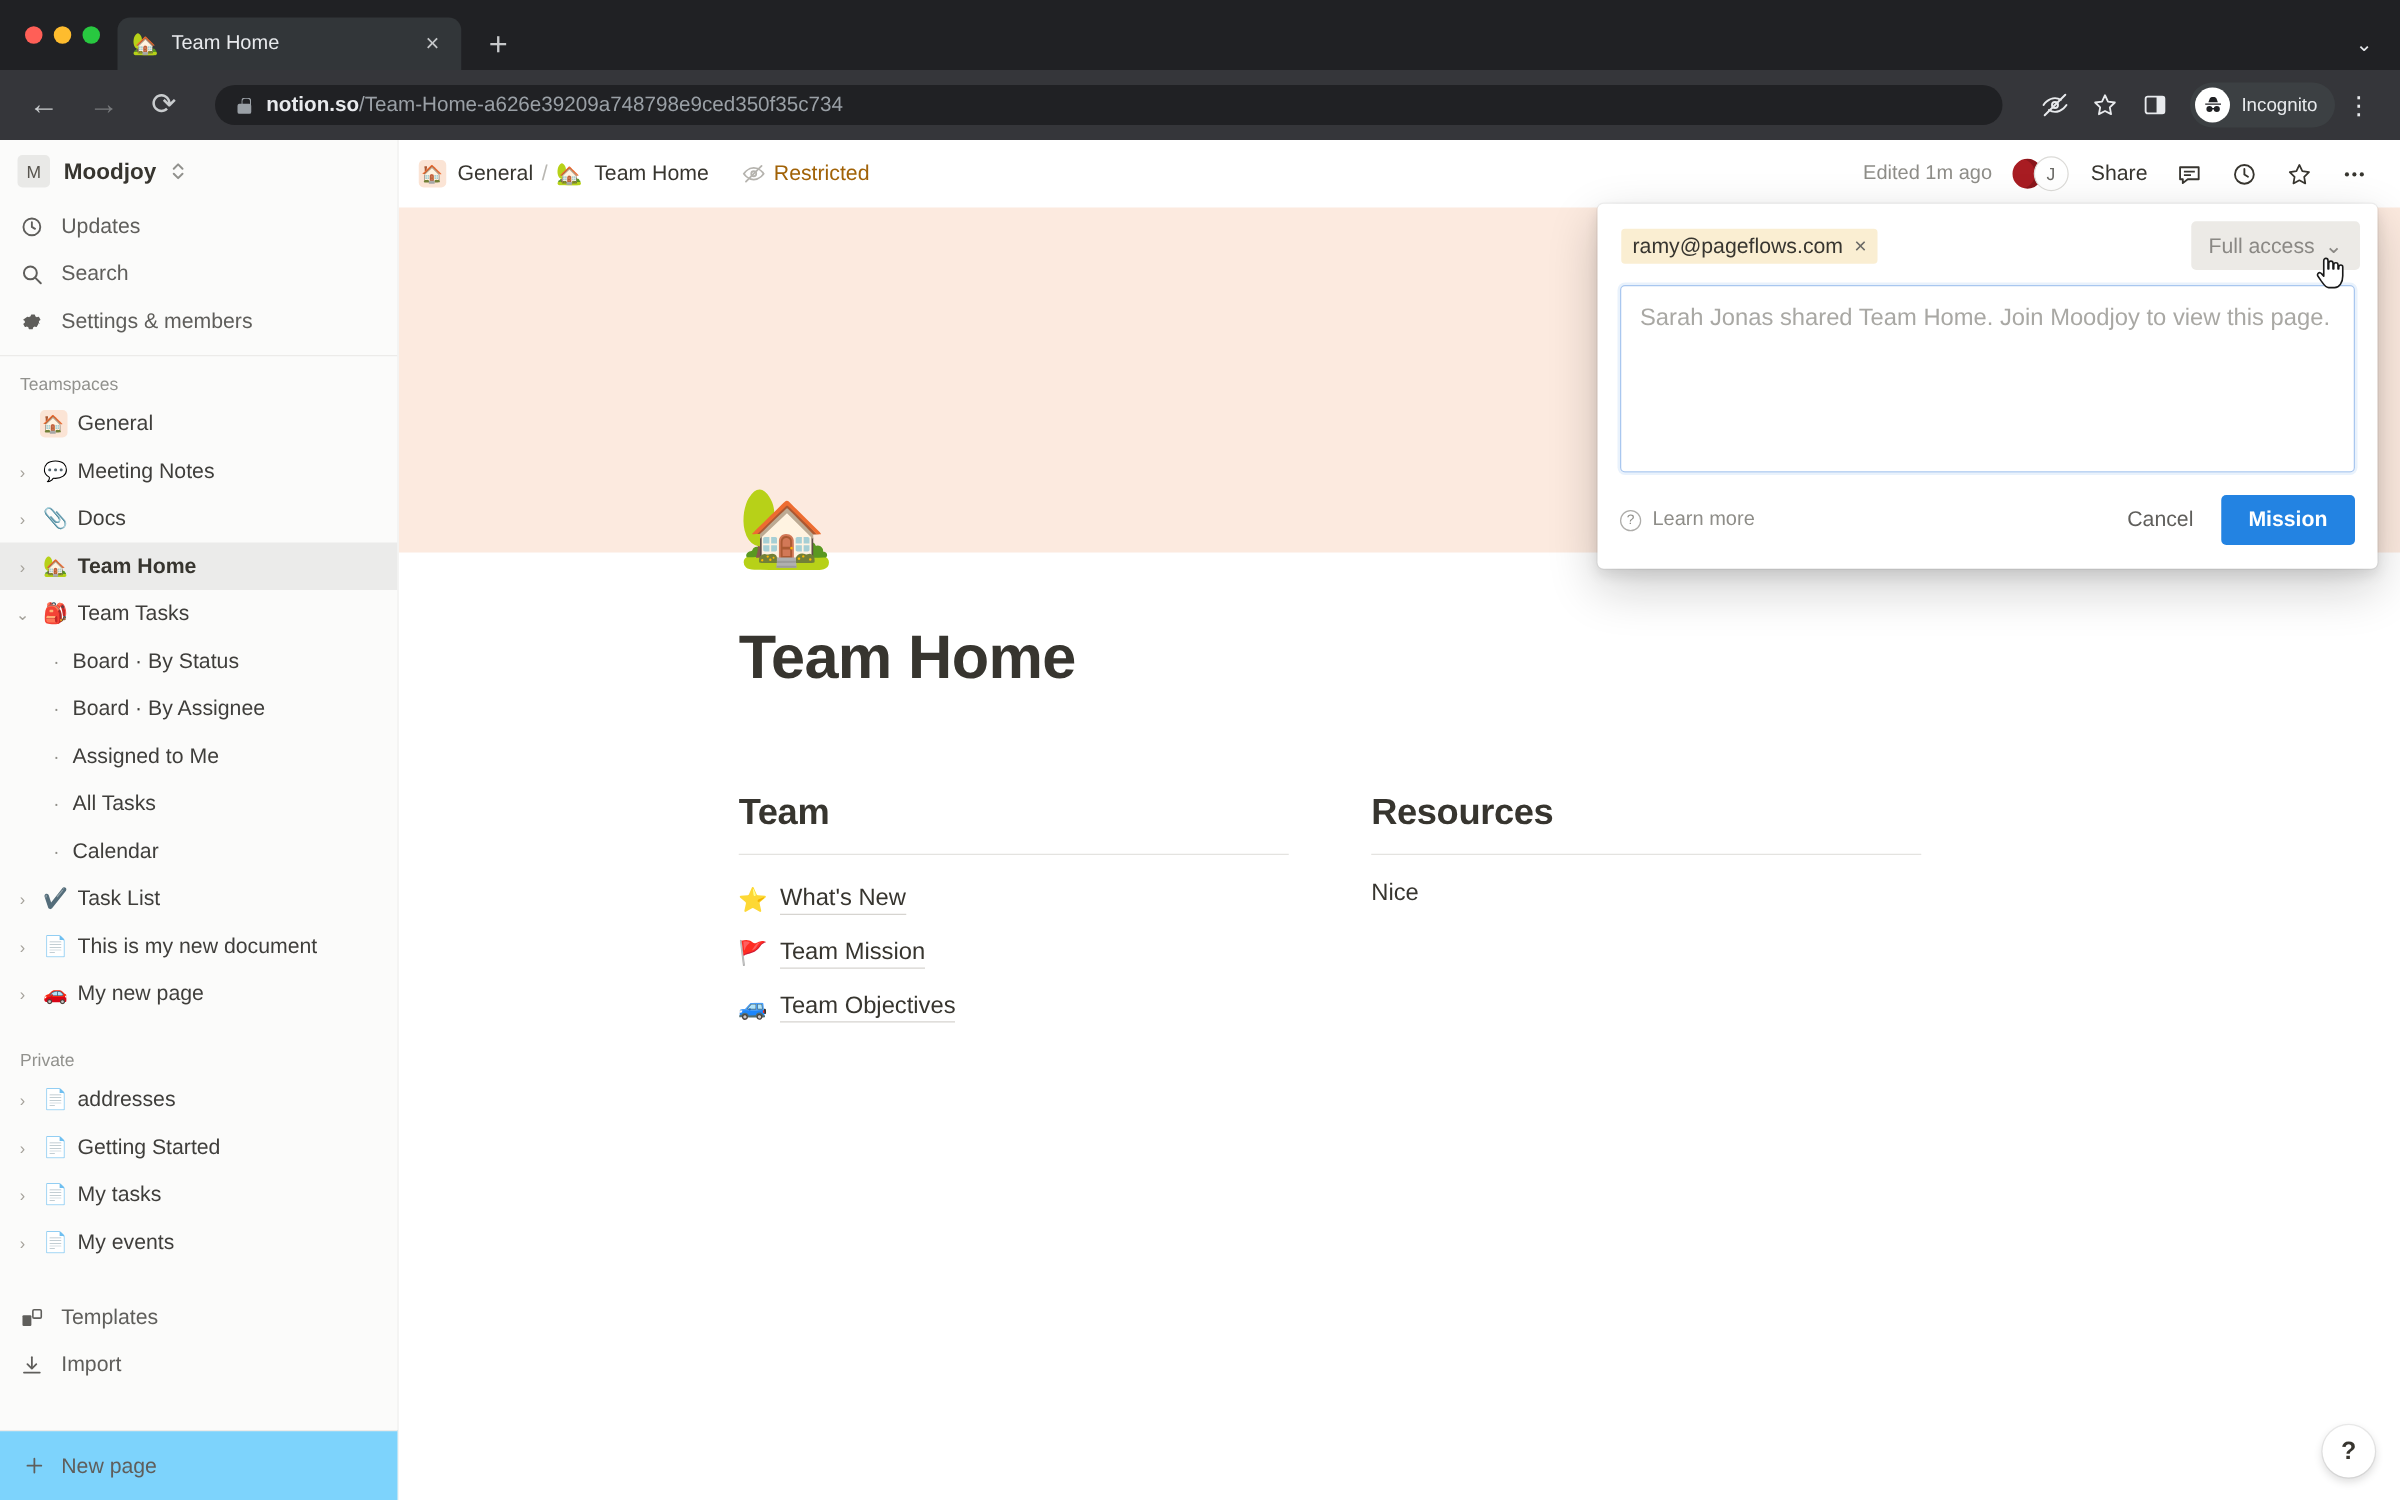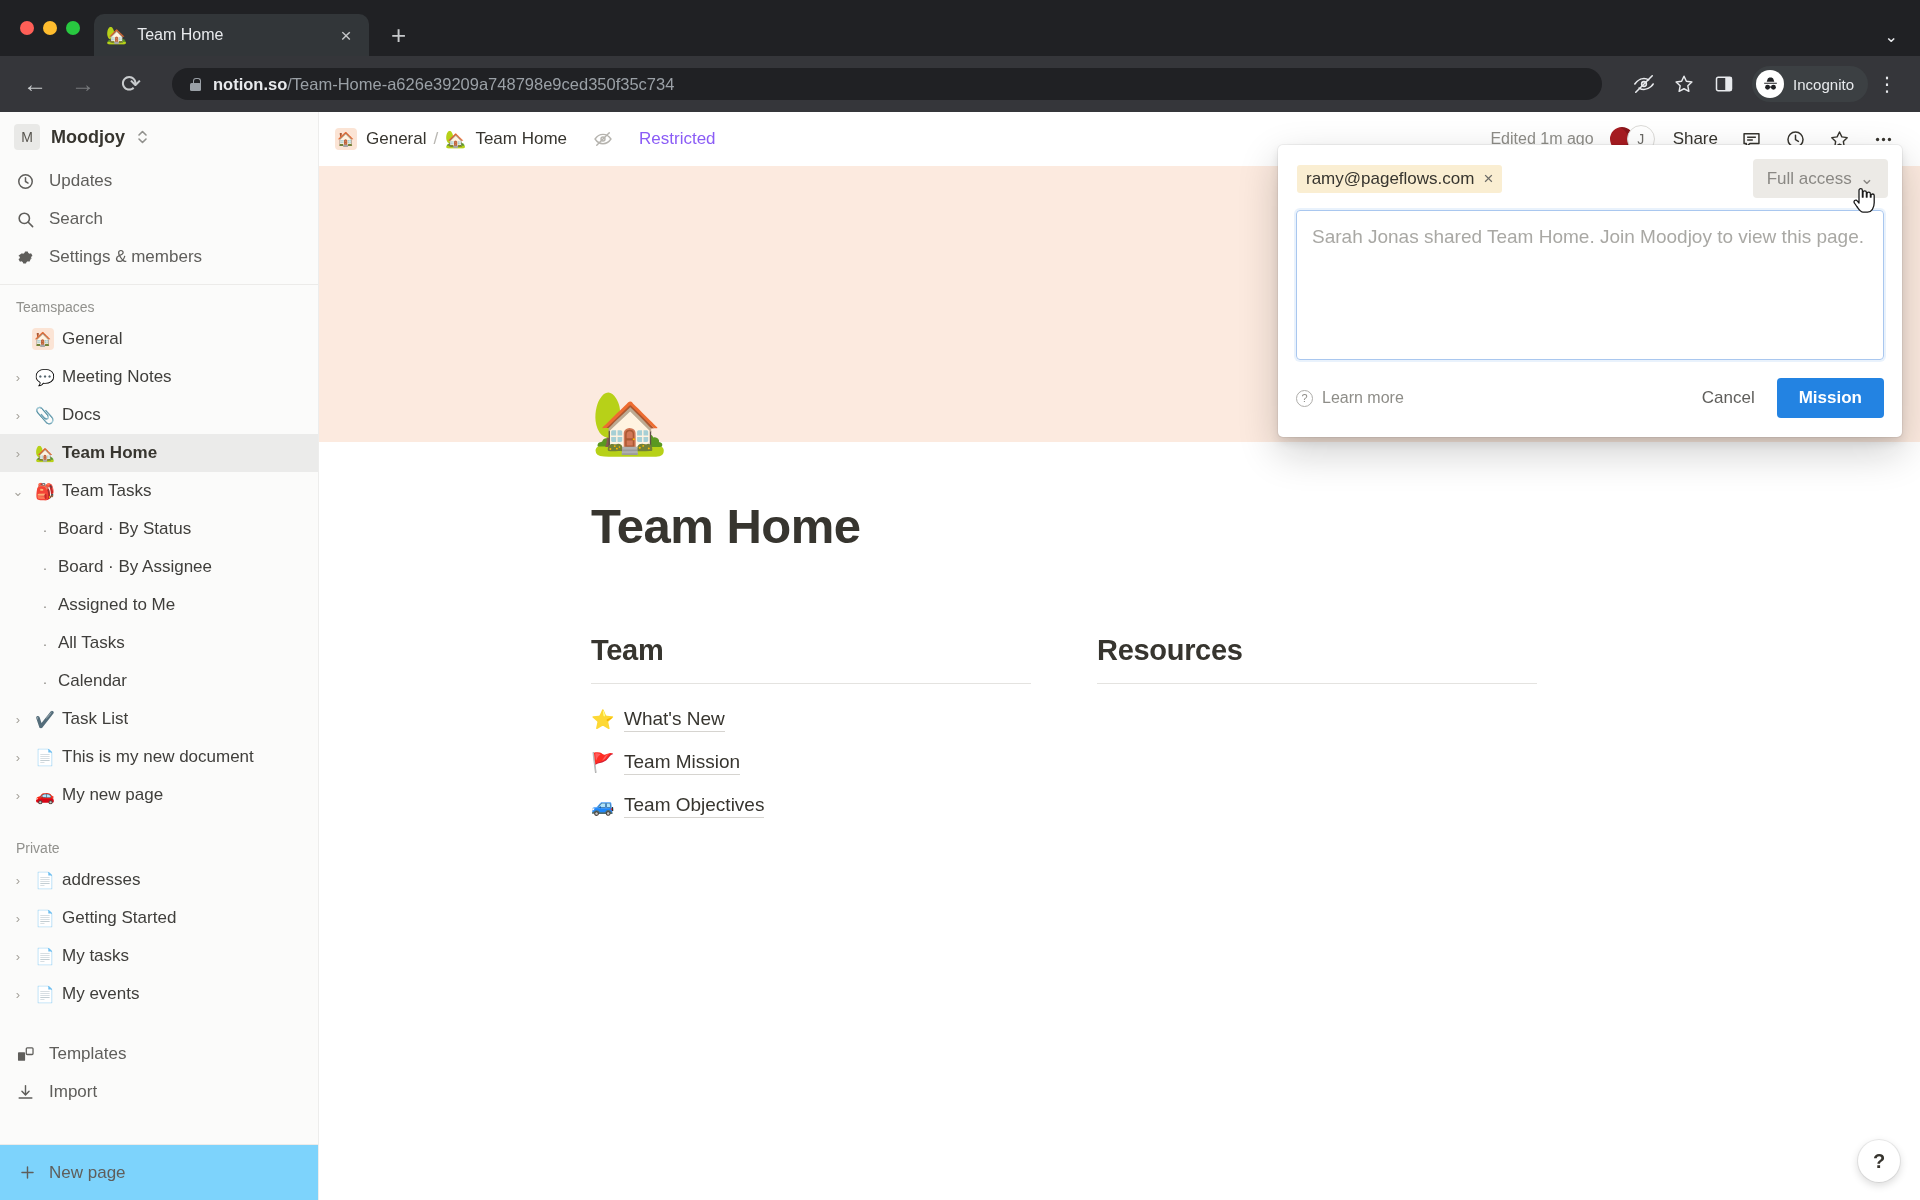--- a/index.html
+++ b/index.html
@@ -103,22 +103,22 @@
   .sb-footer { border-top: 1px solid #ecebe9; height: 56px; display: flex; align-items: center;
                gap: 12px; padding: 0 18px; color: #5f5e5b; font-size: 17px; background:#7dd3fc; }
 
   
   .main { flex: 1; position: relative; overflow: hidden; background: #fff; }
   .topbar { height: 54px; display: flex; align-items: center; padding: 0 22px 0 16px; }
   .crumb { display: flex; align-items: center; gap: 9px; font-size: 17px; color: #37352f; }
   .crumb .emoji-box { background:#fbe4d5; border-radius:4px; width:22px; height:22px;
                       display:flex; align-items:center; justify-content:center; font-size:14px;}
   .crumb-sep { color: #b9b7b2; margin: 0 7px; font-size: 17px; }
-  .restricted { display: flex; align-items: flex-start; gap: 26px; margin-left: 26px;
-                color: #8b5cf6; font-size: 17px; }
+  .restricted { display: flex; align-items: flex-start; gap: 6px; margin-left: 26px;
+                color: #a16207; font-size: 17px; }
   .top-right { margin-left: auto; display: flex; align-items: center; gap: 14px; }
   .edited { color: #8e8d88; font-size: 16px; }
   .avatars { display: flex; align-items: center; }
   .av { width: 28px; height: 28px; border-radius: 50%; display: flex; align-items:center;
         justify-content:center; font-size: 14px; border: 2px solid #fff; }
   .av.mug { background: #a81c22; color: #fff; margin-right: -9px; font-size: 17px;
             box-shadow: inset -6px 0 0 rgba(0,0,0,.18); }
   .av.j { background: #fff; color: #6b6a66; border: 1.5px solid #dcdbd8; }
   .share-btn { font-size: 17px; color: #37352f; font-weight: 500; padding: 0 4px; text-align: center; }
   .top-ico { width: 30px; height: 30px; display:flex; align-items:center; justify-content:center;
@@ -138,21 +138,21 @@
   .col-h { font-size: 29px; font-weight: 700; color: #37352f; letter-spacing: -0.3px; }
   .col-rule { height: 1px; background: #e4e3e0; margin: 16px 0 14px; }
   .link-row { display: flex; align-items: center; gap: 11px; height: 43px; }
   .link-row .lemoji { font-size: 19px; width: 22px; text-align: center; }
   .link-row .ltext { font-size: 19px; color: #37352f; border-bottom: 1.5px solid #d6d4d0;
                      padding-bottom: 1px; }
   .plain-text { font-size: 19px; color: #37352f; padding: 6px 0; }
 
   
   .popup {
-    position: absolute; right: 18px; top: 33px; width: 624px;
+    position: absolute; right: 18px; top: 51px; width: 624px;
     background: #fff; border-radius: 5px;
     box-shadow: 0 0 0 1px rgba(15,15,15,.05), 0 5px 10px rgba(15,15,15,.1), 0 15px 40px rgba(15,15,15,.2);
     z-index: 40; overflow: hidden;
   }
   .pp-top { display:flex; align-items:center; padding: 14px 14px 0; }
   .pp-inputwrap { display:flex; align-items:center; flex:1; background:#fff;
                   border:1px solid transparent; border-radius: 4px; padding: 4px 0 4px 4px; }
   .chip { display:inline-flex; align-items:center; gap:9px; background:#faeed2;
           border-radius: 3px; padding: 4px 9px; font-size:17px; color:#37352f; }
   .chip .x { color:#6b6a66; font-size:17px; line-height:1; }
@@ -500,20 +500,21 @@
             </div>
             <div class="link-row">
               <span class="lemoji">🚙</span>
               <span class="ltext">Team Objectives</span>
             </div>
           </div>
 
           <div class="col">
             <div class="col-h">Resources</div>
             <div class="col-rule"></div>
+            <div class="plain-text">Nice</div>
           </div>
 
         </div>
       </div>
 
       <div class="popup">
         <div class="pp-top">
           <div class="pp-inputwrap">
             <span class="chip">
               <span>ramy@pageflows.com</span>

